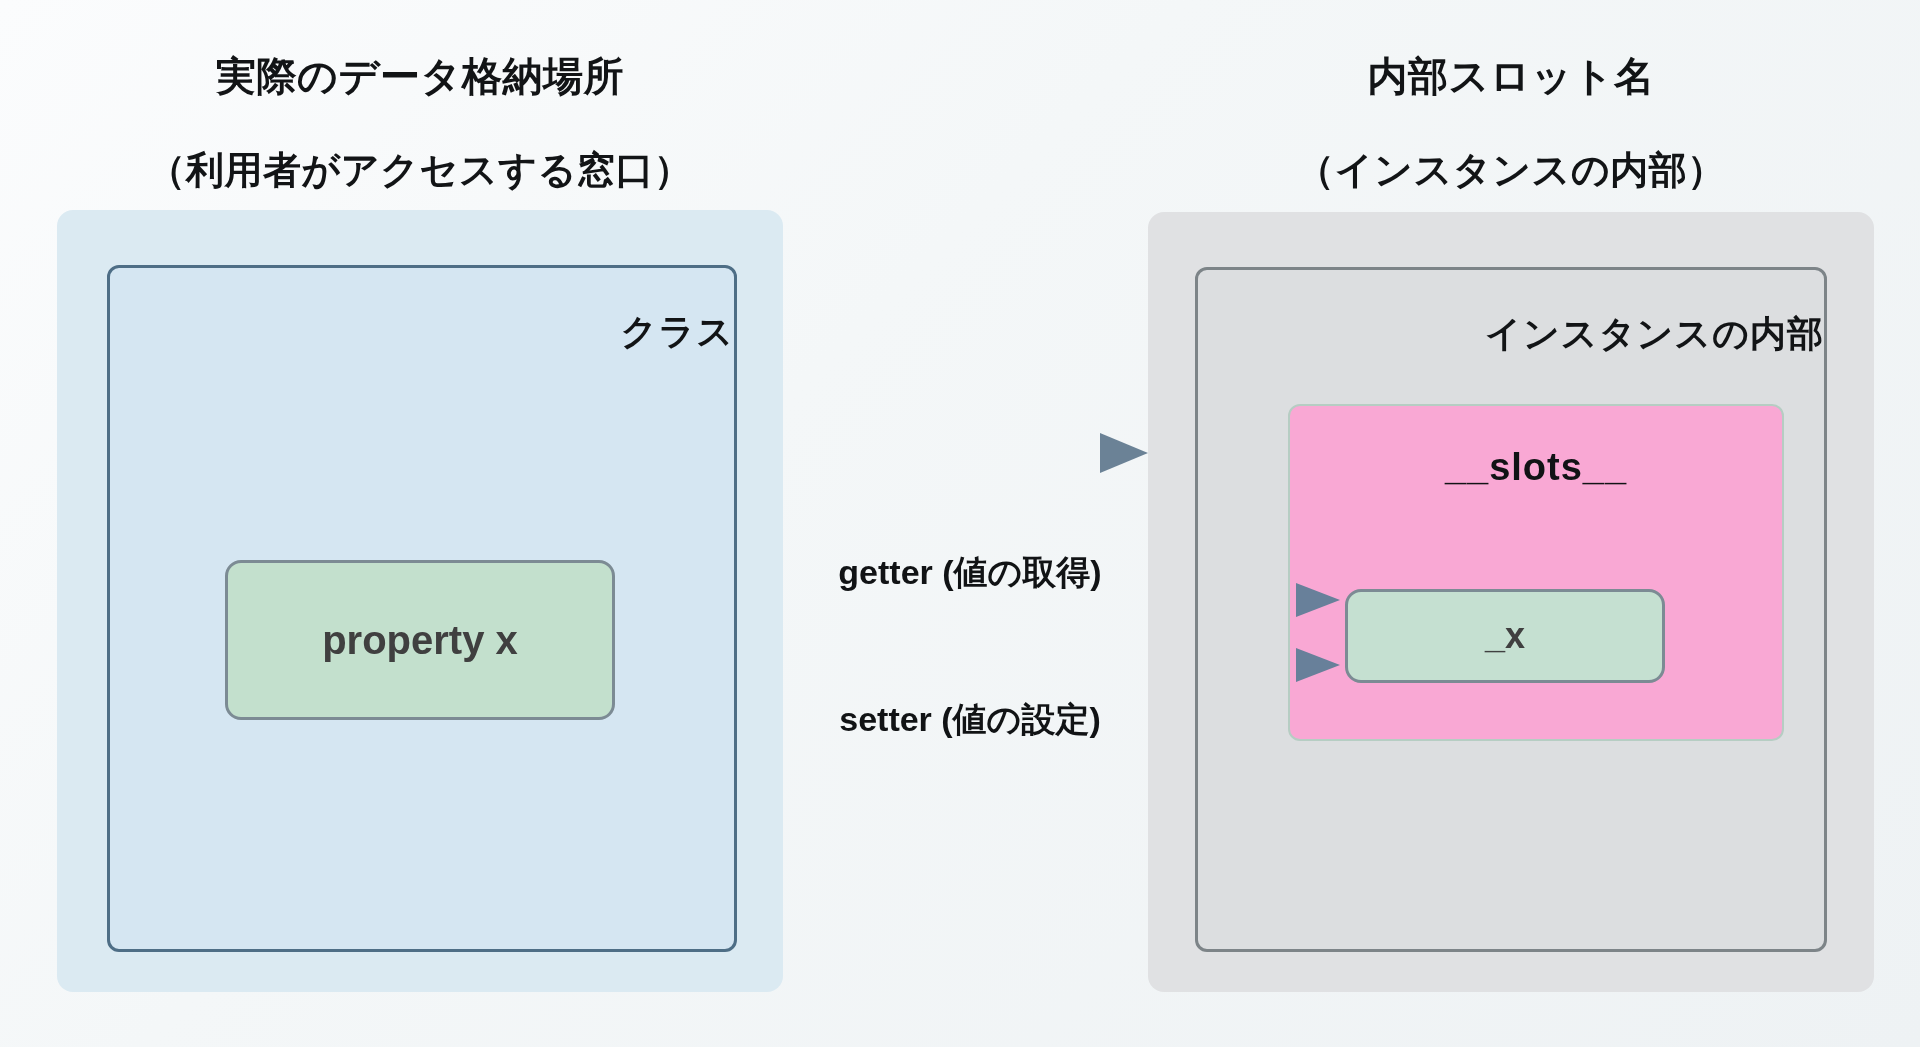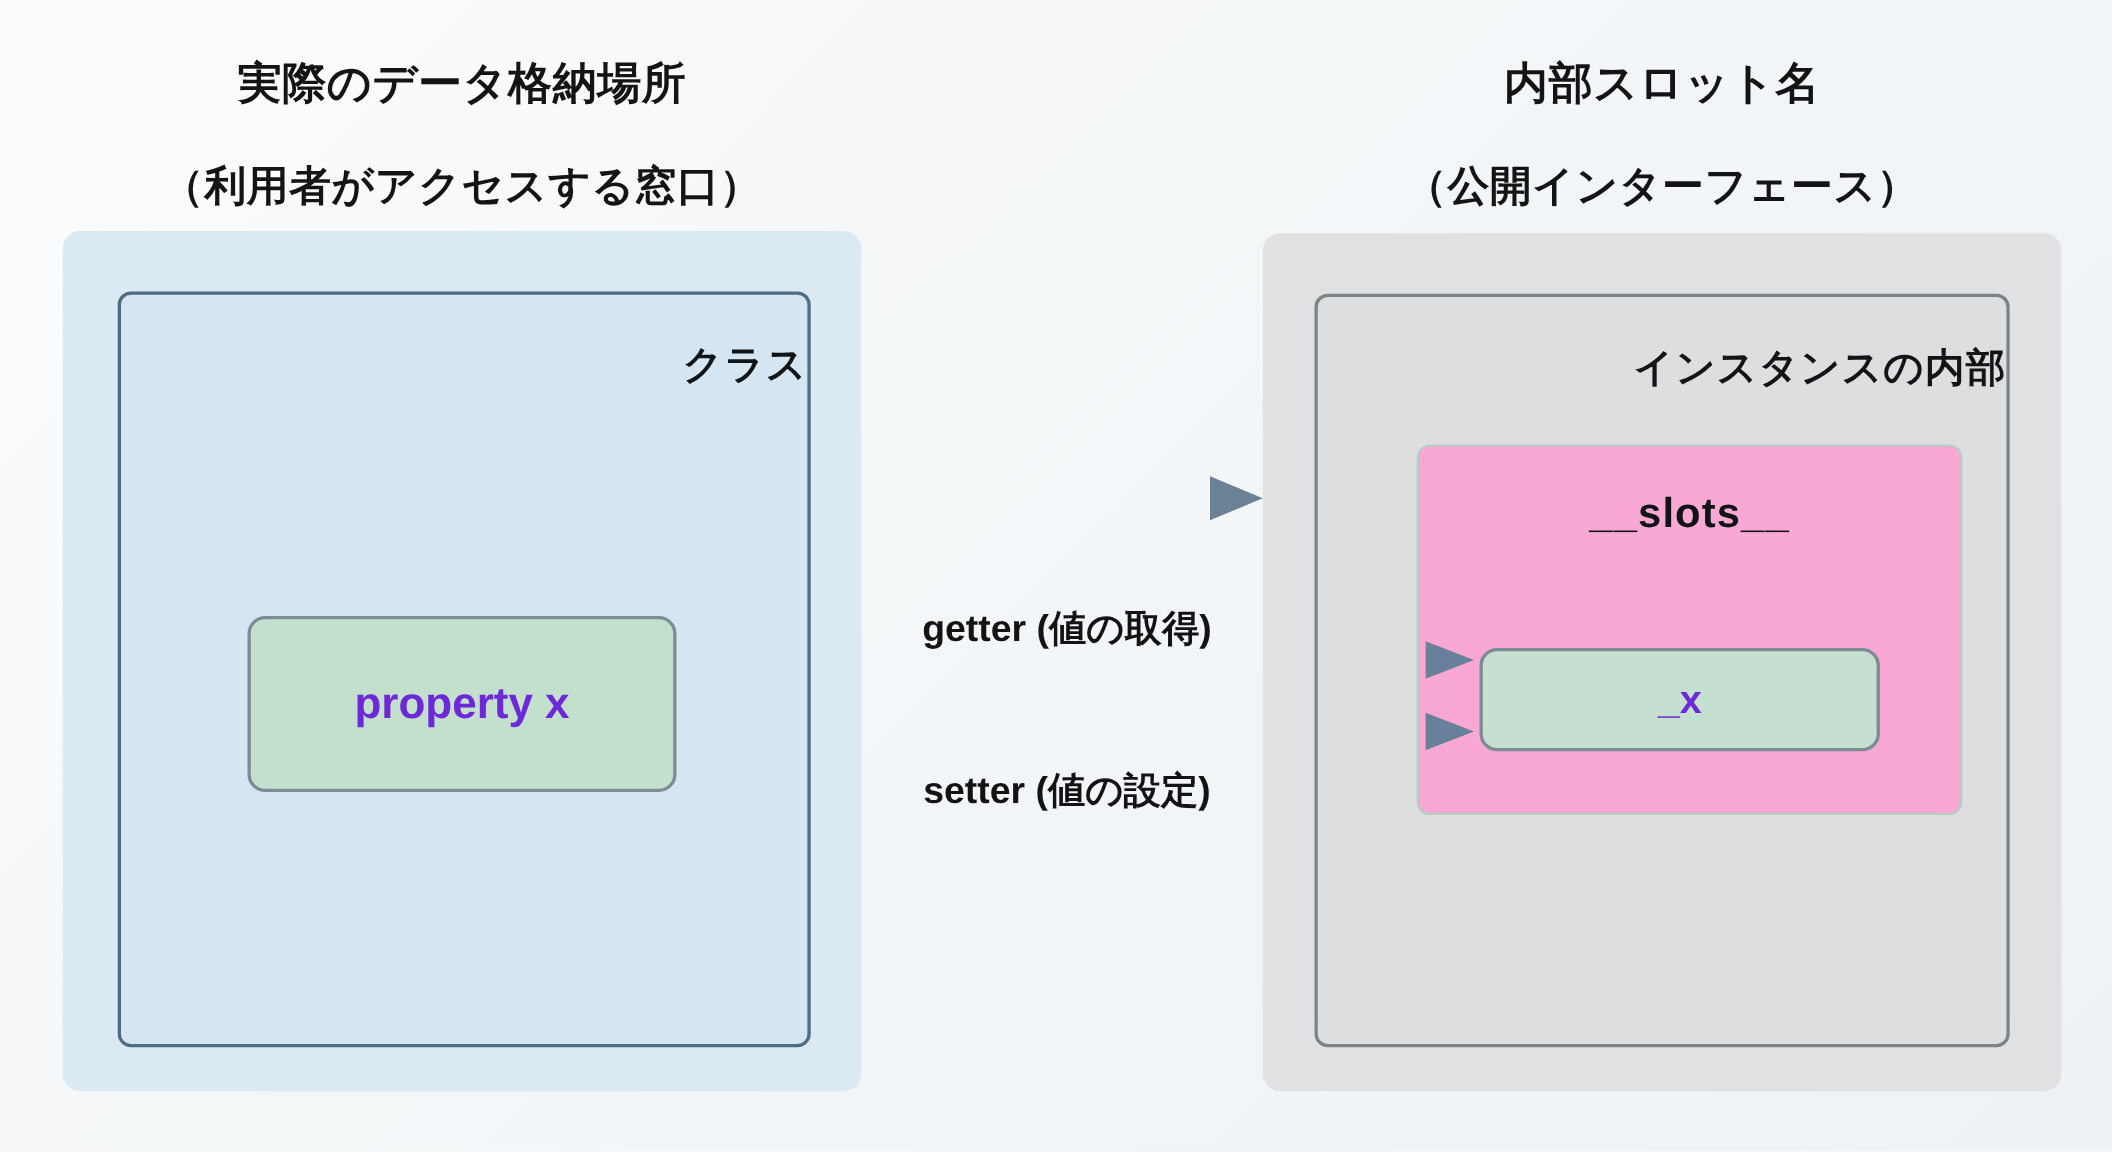--- a/index.html
+++ b/index.html
@@ -105,31 +105,31 @@
   
   .node-green {
     position: absolute;
     background: #c3e0cd;
     border: 3px solid #7c8b94;
     border-radius: 16px;
     box-sizing: border-box;
     display: flex;
     align-items: center;
     justify-content: center;
-    color: #6d28d9;
+    color: #404040;
     font-weight: 700;
   }
   #node-property {
     left: 225px; top: 560px;
     width: 390px; height: 160px;
     font-size: 40px;
   }
   #node-underscore-x {
     left: 1345px; top: 589px;
-    width: 364px; height: 94px;
+    width: 320px; height: 94px;
     font-size: 36px;
     background: #c5e0d1;
   }
 
   
   .arrow-label {
     position: absolute;
     text-align: center;
     color: #111315;
     font-weight: 700;
@@ -167,21 +167,21 @@
 
 <div class="stage">
 
   <div class="col-title" id="title-left">
     <span class="l1">実際のデータ格納場所</span>
     <span class="l2">（利用者がアクセスする窓口）</span>
   </div>
 
   <div class="col-title" id="title-right">
     <span class="l1">内部スロット名</span>
-    <span class="l2">（公開インターフェース）</span>
+    <span class="l2">（インスタンスの内部）</span>
   </div>
 
   <div class="panel" id="panel-public"></div>
 
   <div class="inner-box" id="box-class">
     <div class="inner-title">クラス</div>
   </div>
 
   <div class="node-green" id="node-property">property x</div>
 

